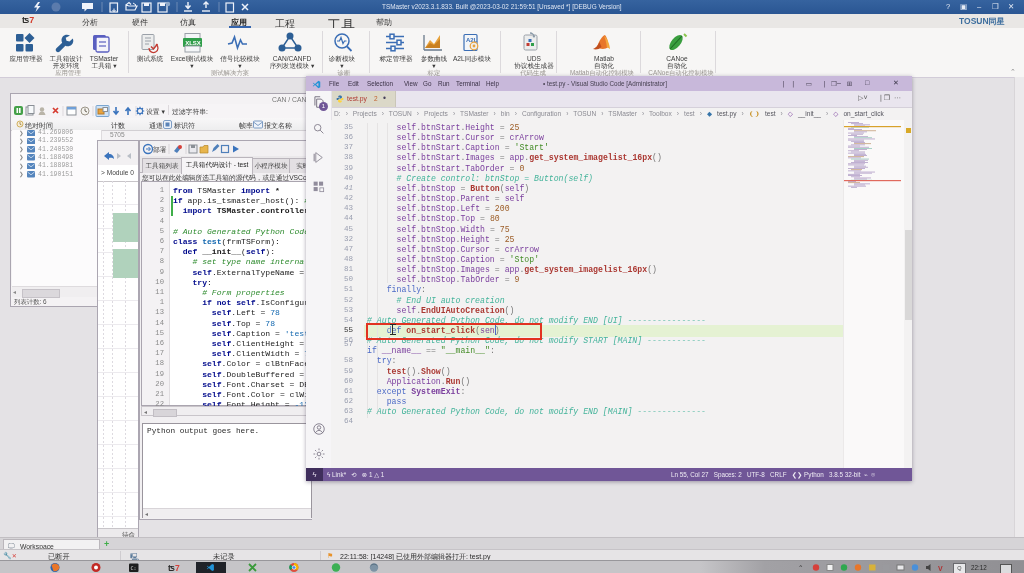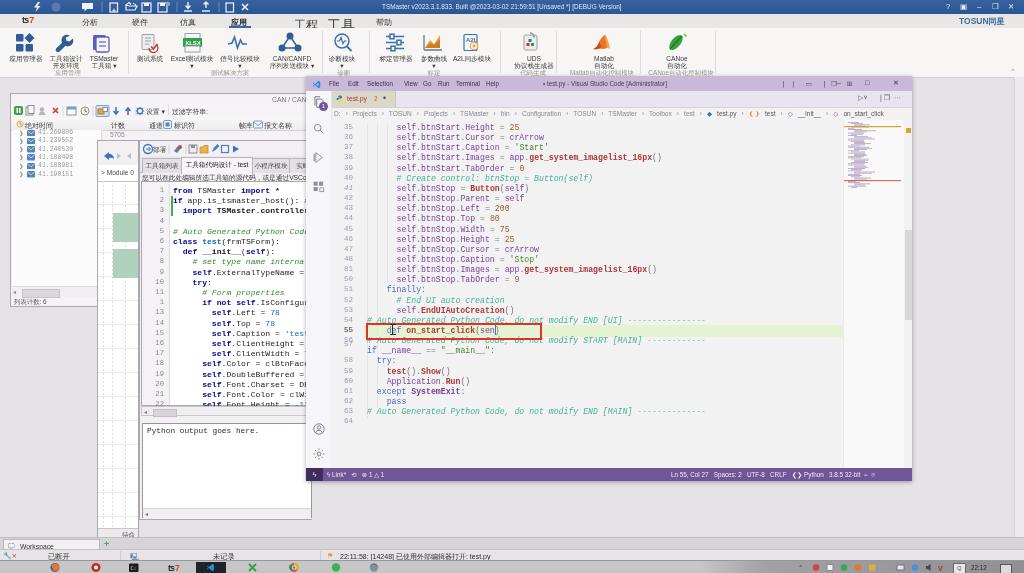--- a/index.html
+++ b/index.html
@@ -62,21 +62,21 @@
 <div class="abs" style="left:992px;top:2px;font-size:7.5px;color:#e8edf6;">❐</div>
 <div class="abs" style="left:1008px;top:2px;font-size:7.5px;color:#e8edf6;">✕</div>
 
 <div class="abs" style="left:0;top:13.5px;width:1024px;height:14.5px;background:#e9e7e5;border-bottom:1px solid #dbd8d5;"></div>
 <div class="abs" style="left:22px;top:15px;font-size:9px;font-weight:bold;"><span style="color:#32312f;">ʦ</span><span style="color:#d43b2a;">7</span></div>
 <div class="abs" style="left:82px;top:16.5px;font-size:8px;color:#3a3a3a;">分析</div>
 <div class="abs" style="left:132px;top:16.5px;font-size:8px;color:#3a3a3a;">硬件</div>
 <div class="abs" style="left:180px;top:16.5px;font-size:8px;color:#3a3a3a;">仿真</div>
 <div class="abs" style="left:231px;top:16.5px;font-size:8px;color:#1f1f1f;font-weight:bold;">应用</div>
 <div class="abs" style="left:229px;top:25.5px;width:22px;height:2px;background:#3565ae;"></div>
-<div class="abs" style="left:294px;top:16.5px;font-size:12px;color:#3a3a3a;">工程</div>
+<div class="abs" style="left:275px;top:16.5px;font-size:10px;color:#3a3a3a;">工程</div>
 <div class="abs" style="left:327px;top:16.5px;font-size:14px;color:#3a3a3a;">工具</div>
 <div class="abs" style="left:376px;top:16.5px;font-size:8px;color:#3a3a3a;">帮助</div>
 <div class="abs" style="left:959px;top:16px;font-size:8.5px;font-weight:bold;color:#3d6e9e;">TOSUN<span style="font-size:8px;">同星</span></div>
 
 <div class="abs" style="left:0;top:28px;width:1024px;height:49px;background:#f7f6f5;border-bottom:1px solid #d2ccd8;"></div>
 <svg class="abs" style="left:0;top:31px;" width="1024" height="24" viewBox="0 0 1024 24">
   <g fill="#2d5f95">
     <rect x="16" y="3" width="7.5" height="7.5" rx="1"></rect>
       <rect x="16" y="13" width="7.5" height="7.5" rx="1"></rect>
       <rect x="25.5" y="13" width="7.5" height="7.5" rx="1"></rect>
@@ -479,21 +479,21 @@
     <div class="lnum" style="left:0;top:13.15px;">36</div>
     <div class="lnum" style="left:0;top:23.3px;">37</div>
     <div class="lnum" style="left:0;top:33.45px;">38</div>
     <div class="lnum" style="left:0;top:43.6px;">39</div>
     <div class="lnum" style="left:0;top:53.75px;">40</div>
     <div class="lnum" style="left:0;top:63.9px;font-style:italic;">41</div>
     <div class="lnum" style="left:0;top:74.05px;">42</div>
     <div class="lnum" style="left:0;top:84.2px;">43</div>
     <div class="lnum" style="left:0;top:94.35px;">44</div>
     <div class="lnum" style="left:0;top:104.5px;">45</div>
-    <div class="lnum" style="left:0;top:114.65px;">46</div>
+    <div class="lnum" style="left:0;top:114.65px;">32</div>
     <div class="lnum" style="left:0;top:124.8px;">47</div>
     <div class="lnum" style="left:0;top:134.95px;">48</div>
     <div class="lnum" style="left:0;top:145.1px;">81</div>
     <div class="lnum" style="left:0;top:155.25px;">50</div>
     <div class="lnum" style="left:0;top:165.4px;">51</div>
     <div class="lnum" style="left:0;top:175.55px;">52</div>
     <div class="lnum" style="left:0;top:185.7px;">53</div>
     <div class="lnum" style="left:0;top:195.85px;">54</div>
     <div class="lnum" style="left:0;top:206px;color:#333;">55</div>
     <div class="lnum" style="left:0;top:216.15px;">56</div>

